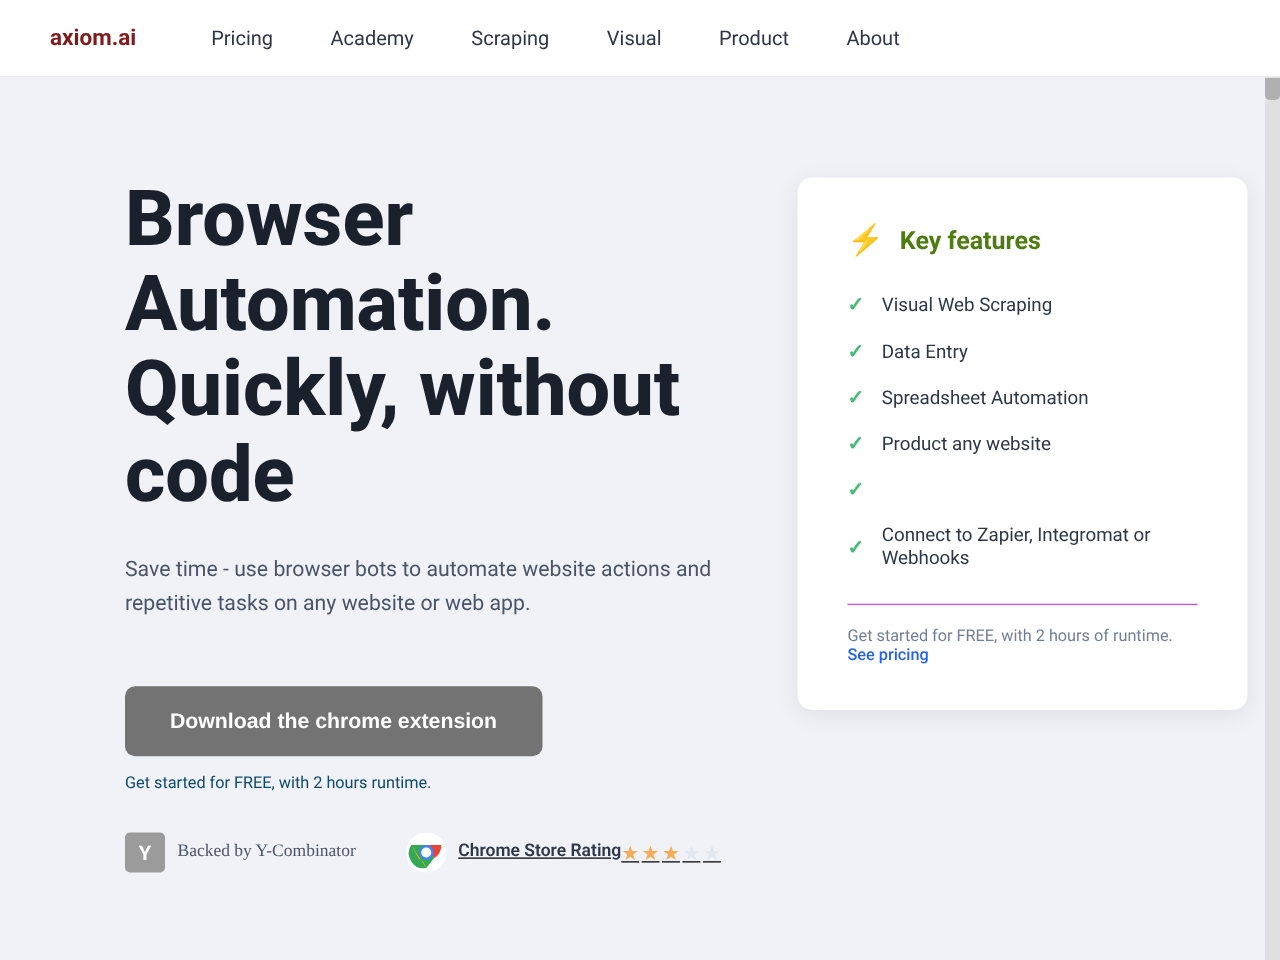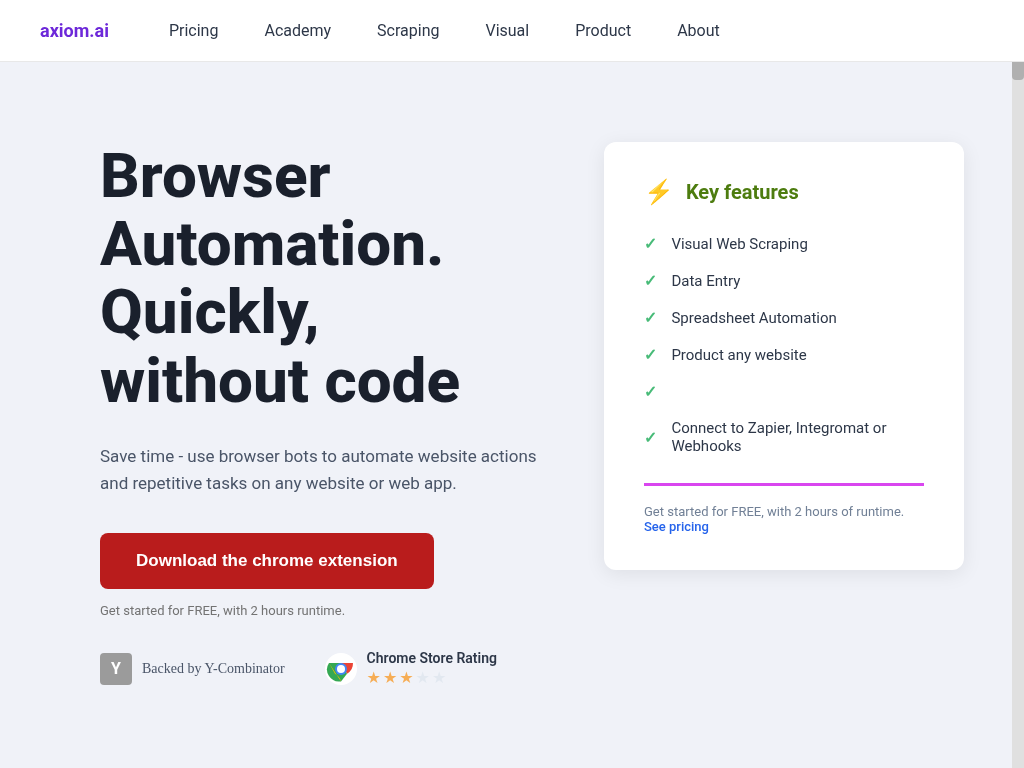--- a/index.html
+++ b/index.html
@@ -44,42 +44,42 @@
       align-items: center;
       padding: 0 40px;
       border-bottom: 1px solid #e8e8e8;
       position: relative;
       z-index: 10;
     }
 
     .nav-logo {
       font-size: 18px;
       font-weight: 700;
-      color: #6d28d9;
+      color: #7f1d1d;
       margin-right: 60px;
       text-decoration: none;
     }
 
     .nav-links {
       display: flex;
       gap: 46px;
       list-style: none;
     }
 
     .nav-links a {
       text-decoration: none;
       color: #2d3748;
       font-size: 16px;
       font-weight: 400;
     }
 
     
     .main-content {
       display: flex;
-      padding: 80px 60px 40px 100px;
+      padding: 80px 26px 40px 100px;
       gap: 60px;
       align-items: flex-start;
     }
 
     
     .left-section {
       flex: 1;
       max-width: 560px;
     }
 
@@ -88,40 +88,40 @@
       font-weight: 800;
       color: #1a202c;
       line-height: 1.1;
       margin-bottom: 28px;
     }
 
     .hero-subtitle {
       font-size: 17px;
       color: #4a5568;
       line-height: 1.6;
-      margin-bottom: 36px;
+      margin-bottom: 52px;
       max-width: 470px;
     }
 
     .cta-button {
-      background: #b91c1c;
+      background: #737373;
       color: #ffffff;
       border: none;
       padding: 18px 36px;
       font-size: 17px;
       font-weight: 600;
       border-radius: 8px;
       cursor: pointer;
       display: inline-block;
       margin-bottom: 14px;
     }
 
     .cta-note {
       font-size: 13px;
-      color: #737373;
+      color: #0c4a6e;
       margin-bottom: 32px;
     }
 
     .badges {
       display: flex;
       gap: 40px;
       align-items: center;
     }
 
     .badge-item {
@@ -156,21 +156,22 @@
       position: relative;
     }
 
     .chrome-logo svg {
       width: 32px;
       height: 32px;
     }
 
     .rating-info {
       display: flex;
-      flex-direction: column;
+      flex-direction: row;
+      text-decoration: underline;
     }
 
     .rating-title {
       font-size: 14px;
       color: #2d3748;
       font-weight: 600;
       margin-bottom: 2px;
     }
 
     .stars {
@@ -228,21 +229,21 @@
     .check-icon {
       color: #48bb78;
       font-size: 16px;
       font-weight: 700;
       flex-shrink: 0;
     }
 
     .features-footer {
       font-size: 13px;
       color: #718096;
-      border-top: 3px solid #d946ef;
+      border-top: 1px solid #d946ef;
       padding-top: 18px;
     }
 
     .see-pricing {
       color: #2563eb;
       text-decoration: none;
       font-weight: 500;
     }
   </style>
 </head>

